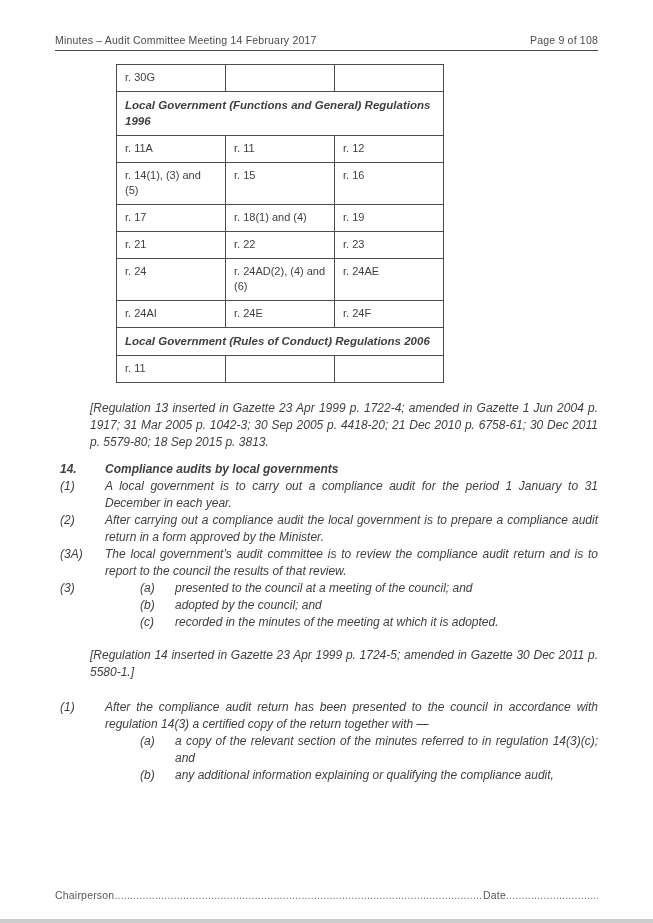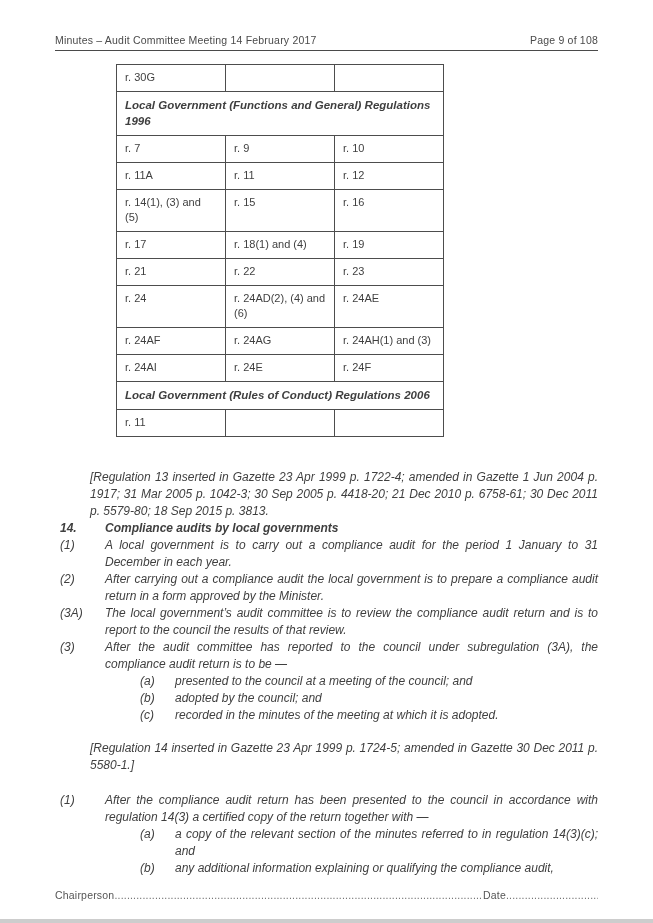--- a/index.html
+++ b/index.html
@@ -27,23 +27,23 @@
     padding:5px 8px 6px; vertical-align:top; line-height:15px;
   }
   table.reg td.act-head {
     font-weight:bold; font-style:italic; font-size:11.5px; line-height:16px;
   }
 
   .note {
     font-style:italic; text-align:justify;
     margin-left:35px; font-size:12px; line-height:17px;
   }
-  .note-reg13 { margin-top:32px; }
+  .note-reg13 { margin-top:17px; }
 
-  .sections { font-size:12px; line-height:17px; font-style:italic; }
+  .sections { margin-top:10px; font-size:12px; line-height:17px; font-style:italic; }
   .crow { display:flex; }
   .clabel { width:50px; flex-shrink:0; padding-left:5px; }
   .cbody { flex:1; min-width:0; }
   .ctext { text-align:justify; }
   .heading .clabel, .heading .cbody { font-weight:bold; }
   .sub { display:flex; margin-left:35px; }
   .sublabel { width:35px; flex-shrink:0; }
   .subtext { flex:1; text-align:justify; }
   .section-note { margin-top:16px; margin-bottom:18px; }
 
@@ -74,25 +74,20 @@
     <tbody>
         <tr>
           <td>r. 30G</td>
           <td></td>
           <td></td>
         </tr>
         <tr>
           <td colspan="3" class="act-head">Local Government (Functions and General) Regulations 1996</td>
         </tr>
         <tr>
-          <td>r. 7</td>
-          <td>r. 9</td>
-          <td>r. 10</td>
-        </tr>
-        <tr>
           <td>r. 11A</td>
           <td>r. 11</td>
           <td>r. 12</td>
         </tr>
         <tr>
           <td>r. 14(1), (3) and (5)</td>
           <td>r. 15</td>
           <td>r. 16</td>
         </tr>
         <tr>
@@ -102,25 +97,20 @@
         </tr>
         <tr>
           <td>r. 21</td>
           <td>r. 22</td>
           <td>r. 23</td>
         </tr>
         <tr>
           <td>r. 24</td>
           <td>r. 24AD(2), (4) and (6)</td>
           <td>r. 24AE</td>
-        </tr>
-        <tr>
-          <td>r. 24AF</td>
-          <td>r. 24AG</td>
-          <td>r. 24AH(1) and (3)</td>
         </tr>
         <tr>
           <td>r. 24AI</td>
           <td>r. 24E</td>
           <td>r. 24F</td>
         </tr>
         <tr>
           <td colspan="3" class="act-head">Local Government (Rules of Conduct) Regulations 2006</td>
         </tr>
         <tr>
@@ -153,21 +143,20 @@
         </div>
         <div class="crow">
           <div class="clabel">(3A)</div>
           <div class="cbody">
             <div class="ctext">The local government’s audit committee is to review the compliance audit return and is to report to the council the results of that review.</div>
           </div>
         </div>
         <div class="crow">
           <div class="clabel">(3)</div>
           <div class="cbody">
-            <div class="ctext">After the audit committee has reported to the council under subregulation (3A), the compliance audit return is to be —</div>
             <div class="sub">
               <div class="sublabel">(a)</div>
               <div class="subtext">presented to the council at a meeting of the council; and</div>
             </div>
             <div class="sub">
               <div class="sublabel">(b)</div>
               <div class="subtext">adopted by the council; and</div>
             </div>
             <div class="sub">
               <div class="sublabel">(c)</div>

